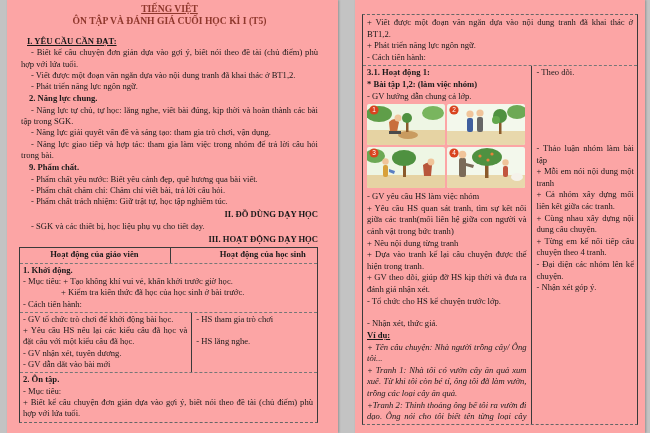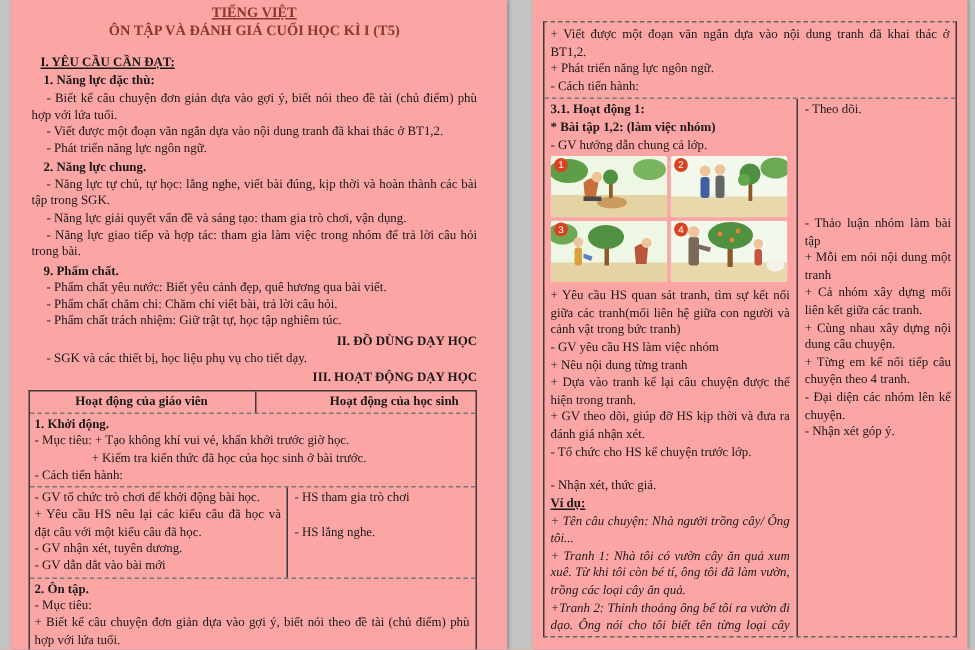--- a/index.html
+++ b/index.html
@@ -69,21 +69,20 @@
 </head>
 <body>
 
 <div class="page" id="left-page">
   <div class="lp-inner">
     <div class="doc-title"><span class="u">TIẾNG VIỆT</span></div>
     <div class="doc-title">ÔN TẬP VÀ ĐÁNH GIÁ CUỐI HỌC KÌ I (T5)</div>
     <div class="title-gap"></div>
 
     <div class="h1">I. YÊU CẦU CẦN ĐẠT:</div>
-    <div class="h2">1. Năng lực đặc thù:</div>
     <p class="bl">- Biết kể câu chuyện đơn giản dựa vào gợi ý, biết nói theo đề tài (chủ điểm) phù hợp với lứa tuổi.</p>
     <p class="bl">- Viết được một đoạn văn ngắn dựa vào nội dung tranh đã khai thác ở BT1,2.</p>
     <p class="bl">- Phát triển năng lực ngôn ngữ.</p>
 
     <div class="h2">2. Năng lực chung.</div>
     <p class="bl">- Năng lực tự chủ, tự học: lắng nghe, viết bài đúng, kịp thời và hoàn thành các bài tập trong SGK.</p>
     <p class="bl">- Năng lực giải quyết vấn đề và sáng tạo: tham gia trò chơi, vận dụng.</p>
     <p class="bl">- Năng lực giao tiếp và hợp tác: tham gia làm việc trong nhóm để trả lời câu hỏi trong bài.</p>
 
     <div class="h2">9. Phẩm chất.</div>
@@ -213,22 +212,22 @@
               <path d="M19 16 l8 2 l-1 3 l-7 -2 z" fill="#7a6a58"></path>
               <rect x="56" y="19" width="5" height="11" rx="2" fill="#c2563f"></rect>
               <circle cx="58.5" cy="15.5" r="3.2" fill="#f0c49a"></circle>
               <ellipse cx="70" cy="30" rx="6" ry="4" fill="#f5f2ea"></ellipse>
               <circle cx="7" cy="6" r="4.6" fill="#d9431f"></circle>
               <text x="7" y="8.3" font-size="6.5" fill="#ffffff" text-anchor="middle" font-family="Liberation Sans, sans-serif">4</text>
             </svg>
           </div>
         </div>
 
+        <div>- GV yêu cầu HS làm việc nhóm</div>
         <div>+ Yêu cầu HS quan sát tranh, tìm sự kết nối giữa các tranh(mối liên hệ giữa con người và cảnh vật trong bức tranh)</div>
-        <div>- GV yêu cầu HS làm việc nhóm</div>
         <div>+ Nêu nội dung từng tranh</div>
         <div>+ Dựa vào tranh kể lại câu chuyện được thể hiện trong tranh.</div>
         <div>+ GV theo dõi, giúp đỡ HS kịp thời và đưa ra đánh giá nhận xét.</div>
         <div>- Tổ chức cho HS kể chuyện trước lớp.</div>
         <div class="blank-line"></div>
         <div>- Nhận xét, thức giá.</div>
         <div class="ex-head">Ví dụ:</div>
         <div class="italic">+ Tên câu chuyện: Nhà người trồng cây/ Ông tôi...</div>
         <div class="italic">+ Tranh 1: Nhà tôi có vườn cây ăn quả xum xuê. Từ khi tôi còn bé tí, ông tôi đã làm vườn, trồng các loại cây ăn quả.</div>
         <div class="italic">+Tranh 2: Thỉnh thoảng ông bế tôi ra vườn đi dạo. Ông nói cho tôi biết tên từng loại cây trong vườn.</div>

